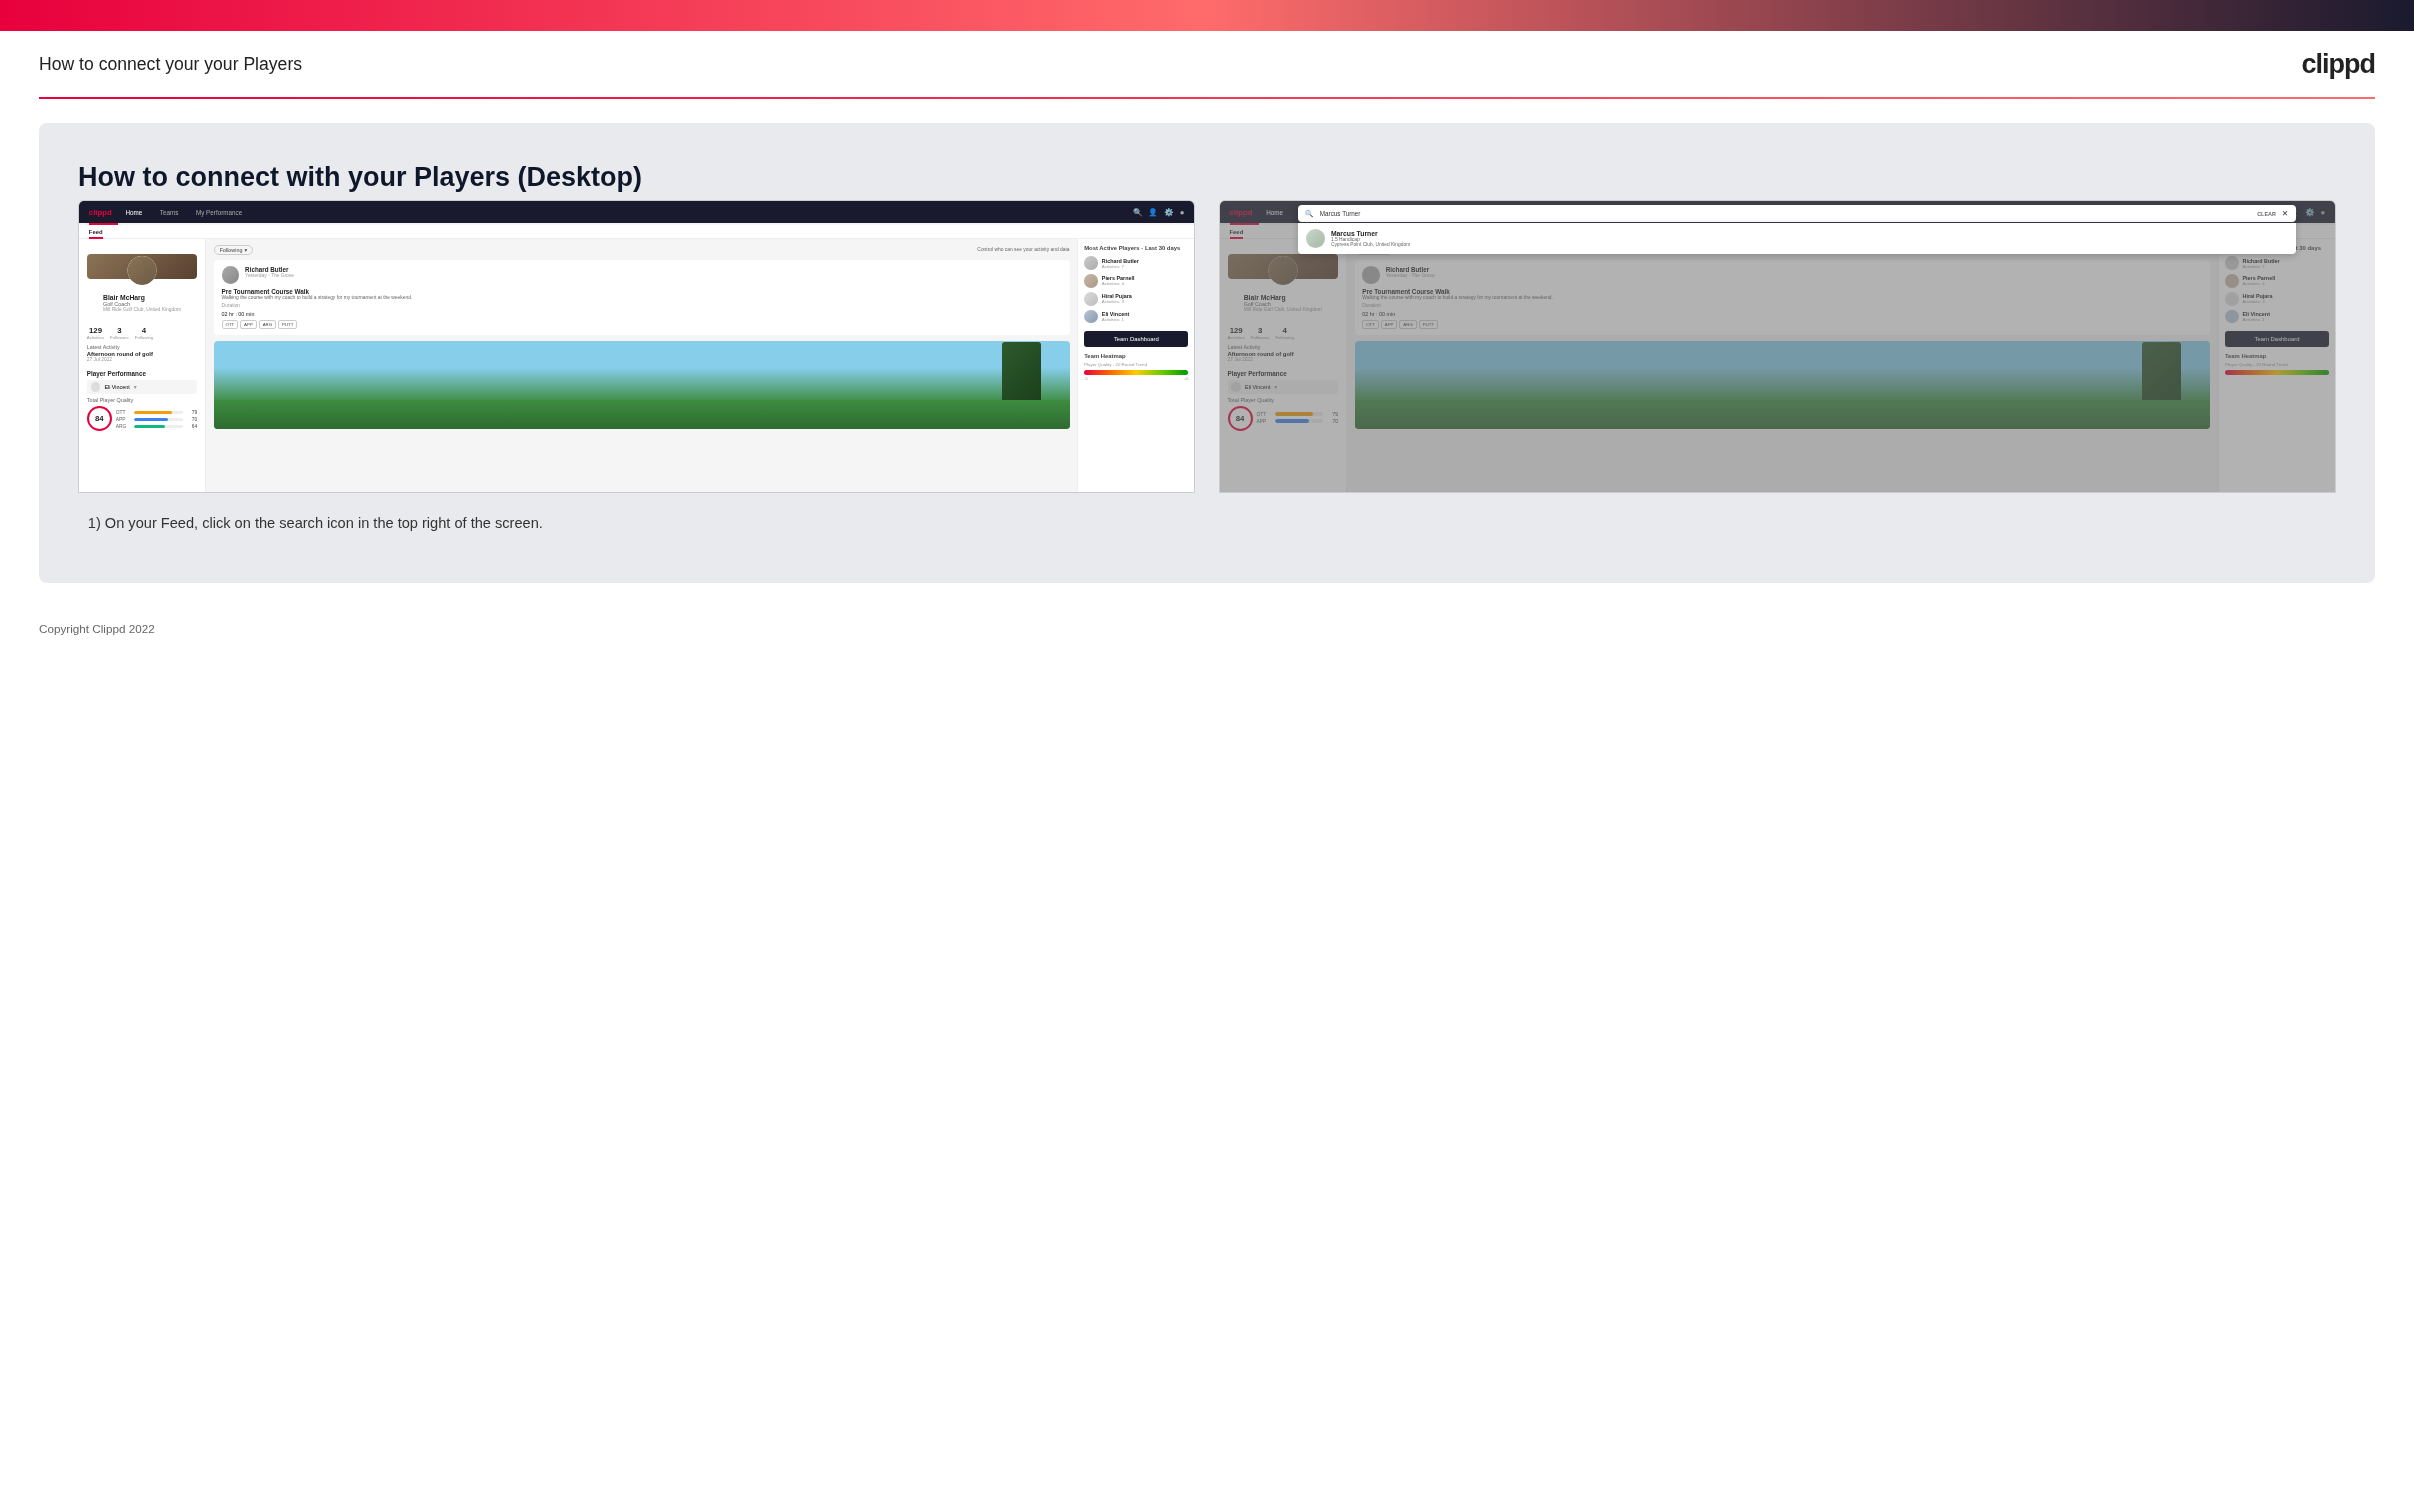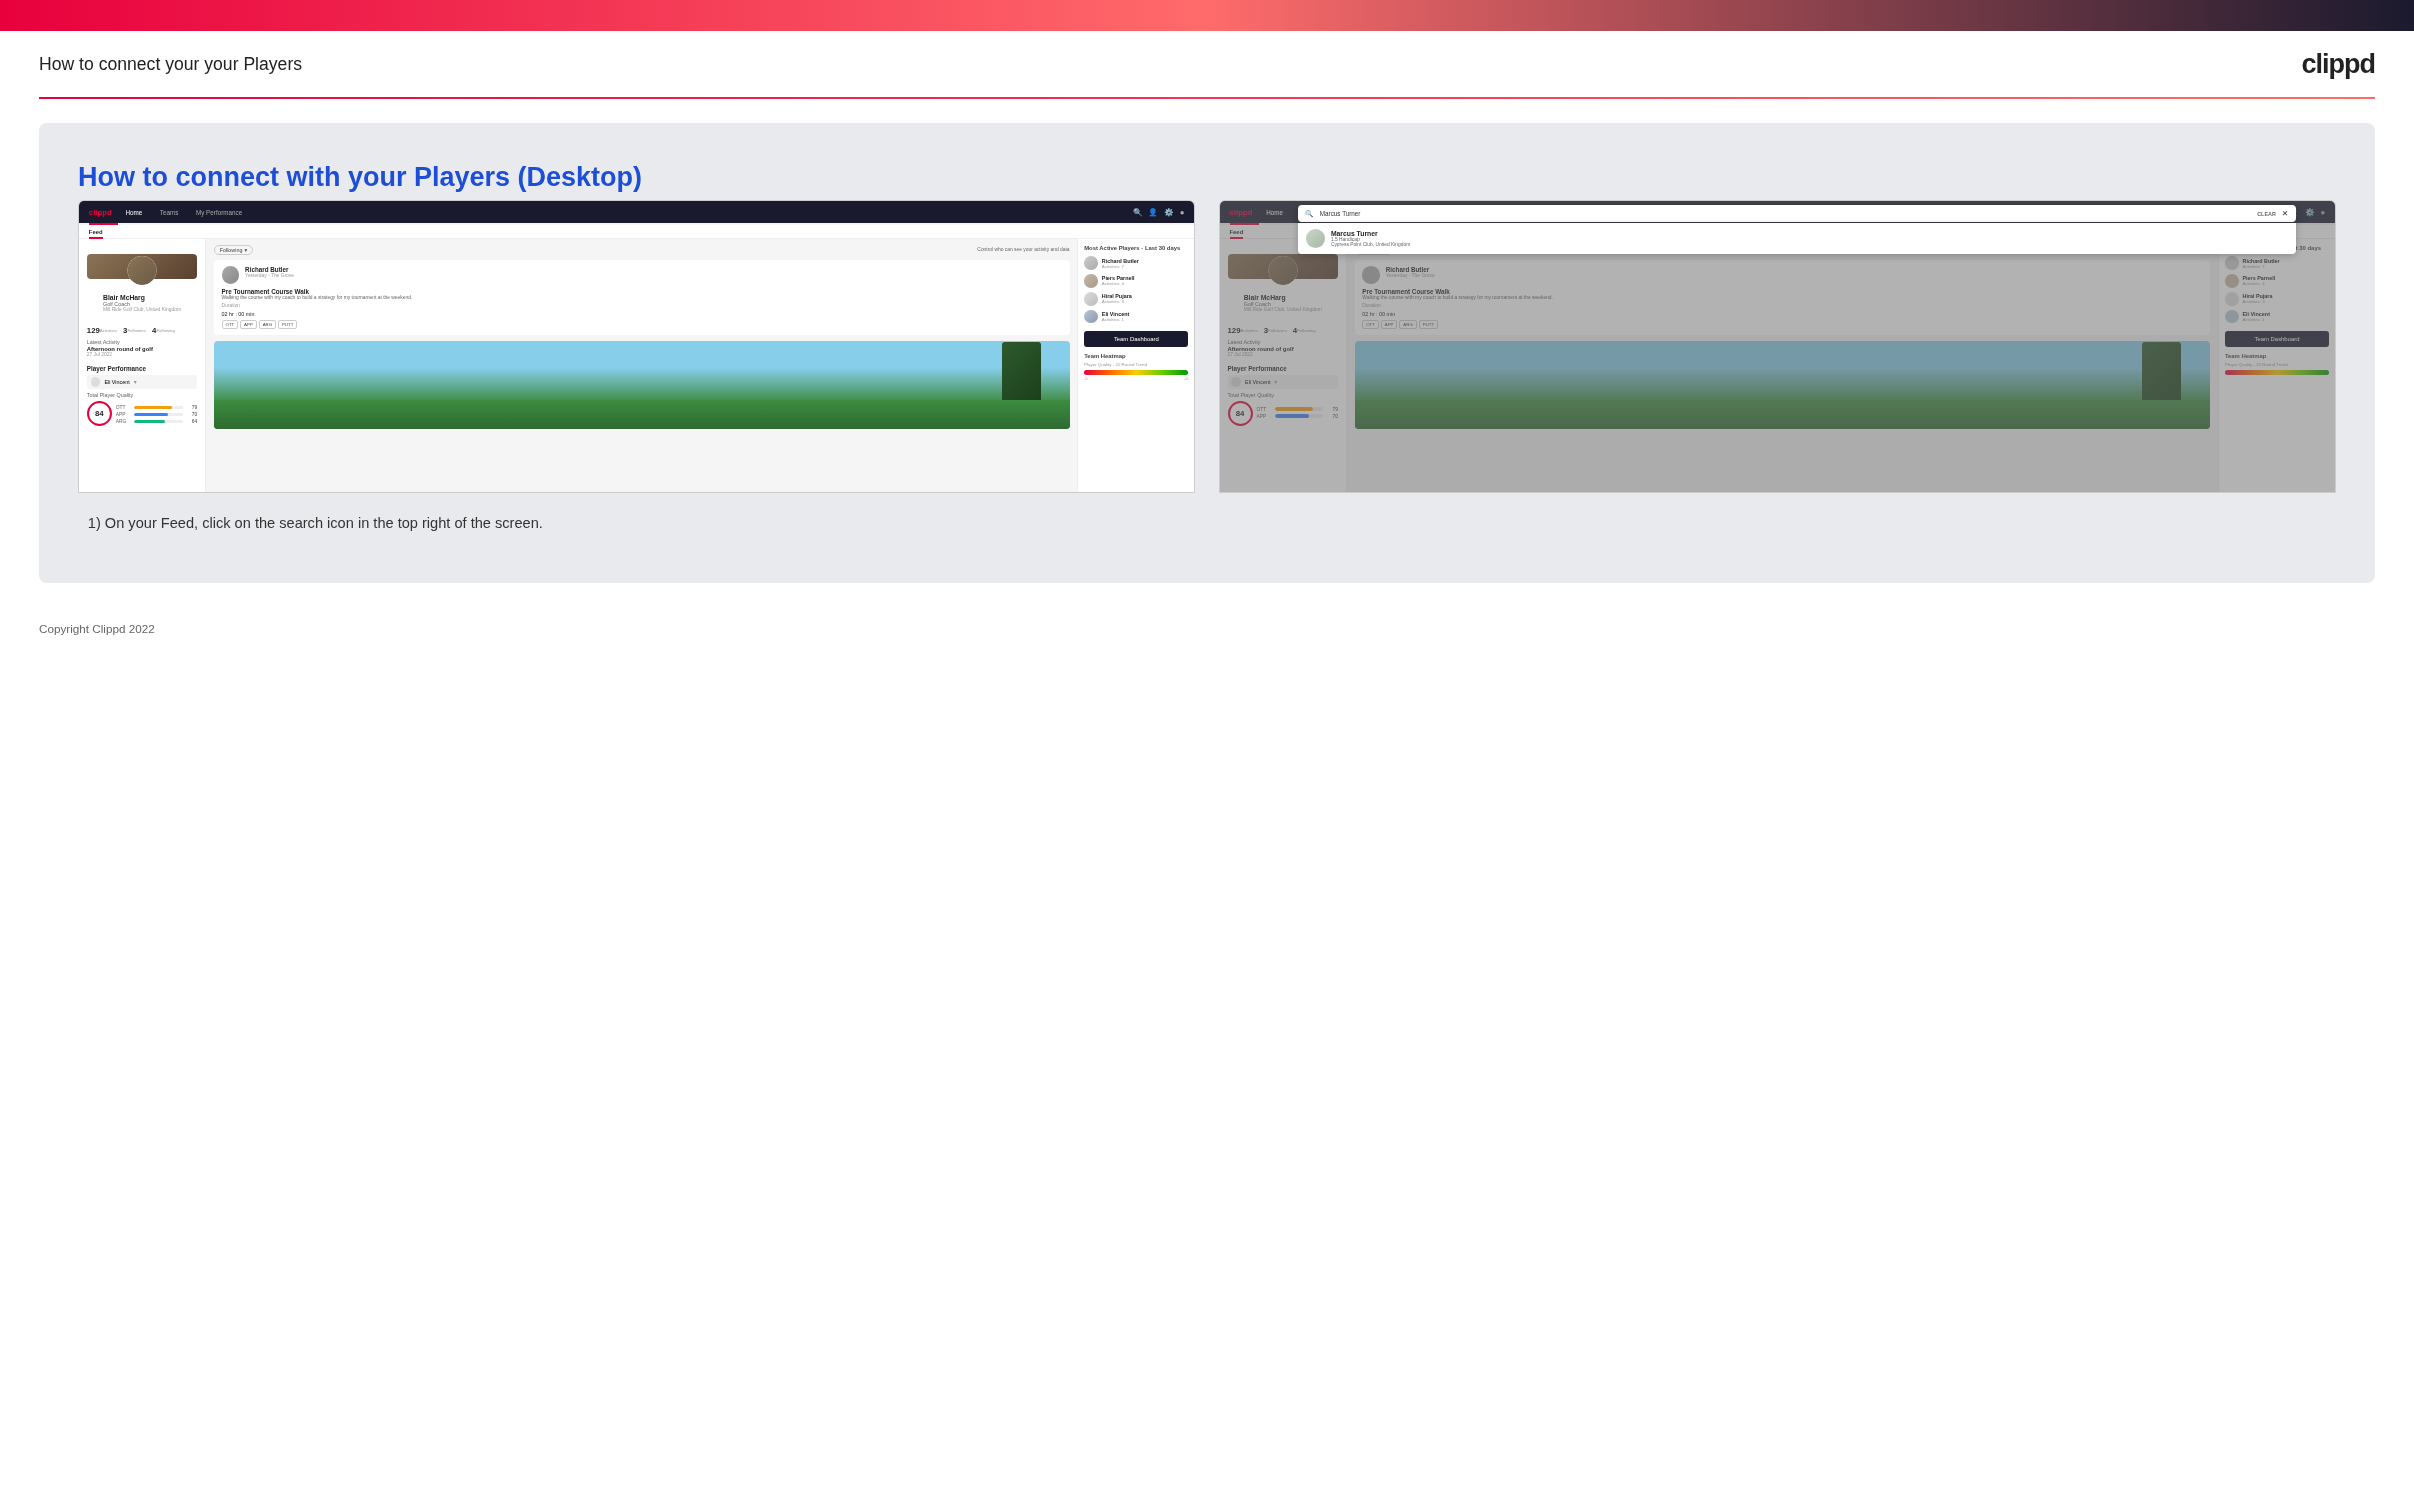--- a/index.html
+++ b/index.html
@@ -42,21 +42,21 @@
     .main-content {
       background: #e8eaed;
       margin: 23.4px 39px;
       border-radius: 7.8px;
       padding: 39px 39px 29px 39px;
     }
 
     .main-title {
       font-size: 27px;
       font-weight: 700;
-      color: #1d4ed8;
+      color: #0f172a;
       margin-bottom: 7.8px;
     }
 
     .main-subtitle {
       font-size: 17.6px;
       color: #444;
       margin-bottom: 31px;
     }
 
     .screenshots-row {
@@ -187,21 +187,21 @@
     }
 
     .mini-stats {
       display: flex;
       gap: 5.9px;
       margin: 3.9px 0;
     }
 
     .mini-stat {
       display: flex;
-      flex-direction: row;
+      flex-direction: column;
       align-items: center;
     }
 
     .mini-stat-num {
       font-size: 7.8px;
       font-weight: 700;
       color: #222;
     }
 
     .mini-stat-label {

